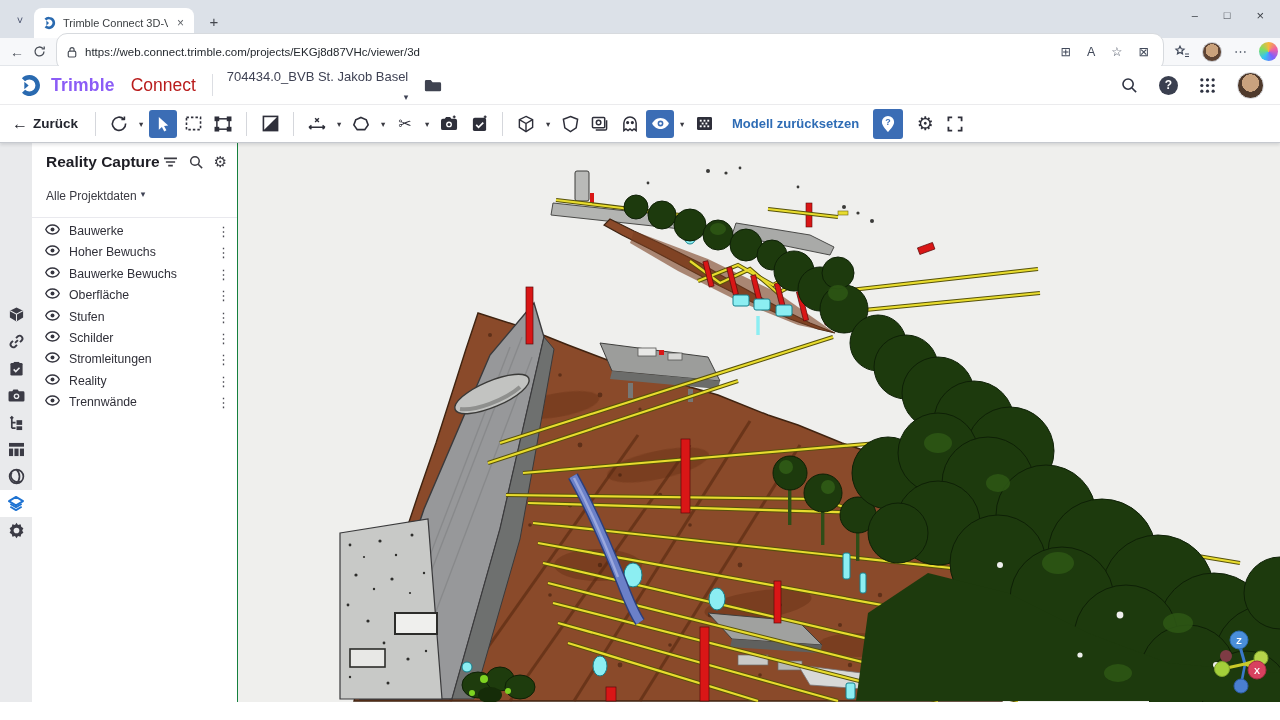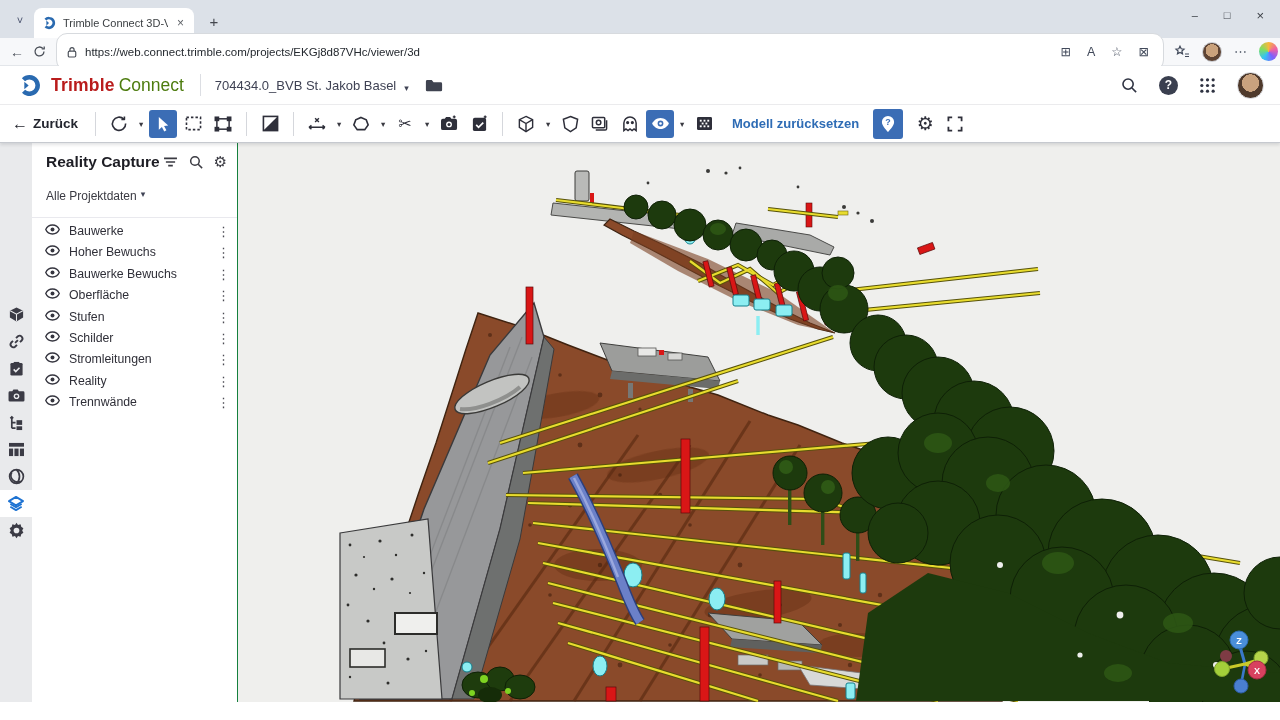--- a/index.html
+++ b/index.html
@@ -20,24 +20,24 @@
   .urlpill { height:38px; width:1108px; margin-left:6px; background:#fff; border:1px solid #d7dade; border-radius:11px; display:flex; align-items:center; padding:0 10px; gap:8px; }
   .url-text { font-size:11.5px; color:#24292f; flex:1; white-space:nowrap; overflow:hidden; }
   .pill-ic { color:#41495a; font-size:12.5px; padding:0 4px; }
   .chrome-right { display:flex; align-items:center; gap:12px; margin-left:10px; }
   .mini-avatar { width:20px; height:20px; border-radius:50%; background:radial-gradient(circle at 50% 42%, #caa27c 0 46%, #5d4333 47% 100%); border:1px solid #c9ccd2; }
   .copilot { width:19px; height:19px; border-radius:50%; background:conic-gradient(#f6b73c,#ee5fa7,#7b61ff,#35c3f3,#7ddf64,#f6b73c); }
 
   
   .appheader { position:absolute; left:0; top:66px; width:1280px; height:39px; background:#fff; border-bottom:1px solid #ececee; display:flex; align-items:center; }
   .brand { display:flex; align-items:center; gap:9px; padding-left:17px; }
-  .brand-primary { font-size:17.5px; font-weight:700; color:#b91c1c; letter-spacing:.2px; }
-  .brand-secondary { font-size:17.5px; font-weight:400; color:#4d7c0f; margin-left:4px; }
+  .brand-primary { font-size:17.5px; font-weight:700; color:#8b5cf6; letter-spacing:.2px; }
+  .brand-secondary { font-size:17.5px; font-weight:400; color:#b91c1c; margin-left:16px; }
   .hdr-div { width:1px; height:22px; background:#dcdee3; margin:0 14px 0 16px; }
-  .project { display:flex; align-items:flex-end; gap:8px; font-size:13px; color:#3f4254; }
+  .project { display:flex; align-items:flex-end; gap:8px; font-size:13px; color:#3f4254;flex-direction:column; }
   .caret { font-size:9px; color:#3f4254; }
   .hdr-right { margin-left:auto; display:flex; align-items:center; gap:21px; padding-right:16px; }
   .help-circle { width:19px; height:19px; border-radius:50%; background:#3a3f4f; color:#fff; font-size:12px; font-weight:700; display:flex; align-items:center; justify-content:center; }
   .avatar { width:27px; height:27px; border-radius:50%; background:radial-gradient(circle at 50% 40%, #c9a27e 0 44%, #4f3a2c 45% 100%); border:1px solid #d7d9de; }
 
   
   .toolbar { position:absolute; left:0; top:105px; width:1280px; height:38px; background:#fff; border-bottom:1px solid #c6c9cf; box-shadow:0 2px 3px rgba(60,64,72,.14); display:flex; align-items:center; gap:2px; padding-left:10px; z-index:3; }
   .backbtn { display:flex; align-items:center; gap:5px; font-size:13.5px; font-weight:700; color:#23252e; padding:0 8px 0 2px; }
   .tb-div { width:1px; height:24px; background:#d5d7dc; margin:0 7px; }
   .tbtn { width:28px; height:28px; border-radius:3px; display:flex; align-items:center; justify-content:center; color:#2e2f3a; }

